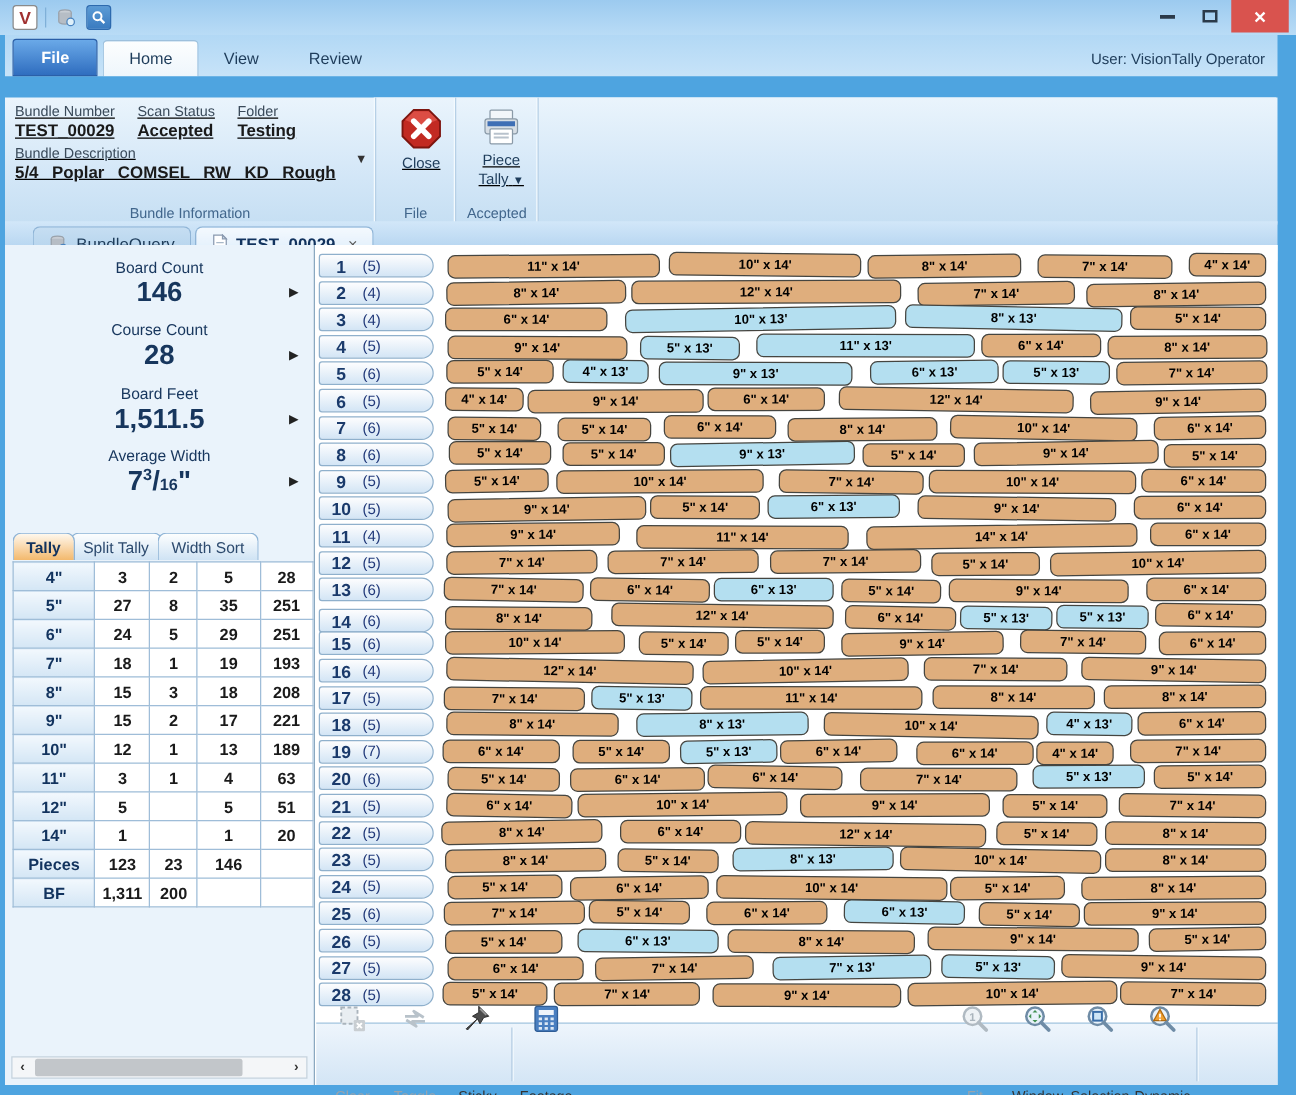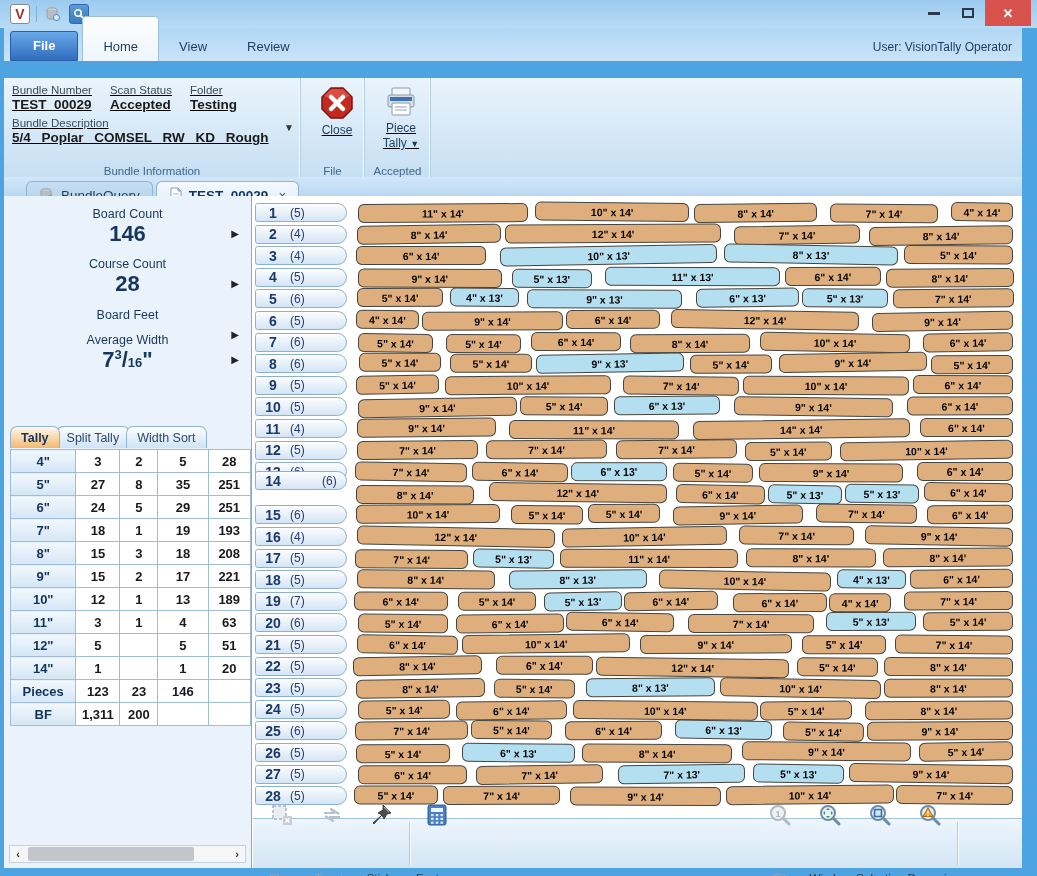--- a/index.html
+++ b/index.html
@@ -19,21 +19,21 @@
   .win-controls { position:absolute; right:6px; top:0; height:26px; display:flex; }
   .win-btn { width:34px; height:26px; display:flex; align-items:center; justify-content:center;
     font-size:13px; color:#1b3a5c; }
   .win-btn.close { width:46px; background:#d9534e; color:#fff; font-weight:bold; }
   .glyph-min { width:12px; height:3px; background:#2b3a4a; }
   .glyph-max { width:12px; height:10px; border:2px solid #2b3a4a; background:transparent; }
 
   
   .ribbon-tabs { position:absolute; top:28px; left:4px; right:15px; height:33px;
     background:linear-gradient(#b2d8f5,#c7e3f8); display:flex; align-items:flex-end; padding-left:6px; }
-  .rtab { padding:22px 20px 7px; font-size:13px; color:#1e3c5a; }
+  .rtab { padding:6px 20px 7px; font-size:13px; color:#1e3c5a; }
   .rtab.file { background:linear-gradient(#6aa9e8,#2f6dbf); color:#fff; font-weight:bold;
     border:1px solid #2a5fa8; border-radius:3px 3px 0 0; margin-right:4px; padding:6px 22px 7px; }
   .rtab.active { background:linear-gradient(#fdfefe,#eef6fc); border:1px solid #9ec0dc; border-bottom:none;
     border-radius:4px 4px 0 0; }
   .user-label { position:absolute; right:10px; bottom:7px; font-size:12px; color:#1e3c5a; }
 
   
   .ribbon { position:absolute; top:78px; left:4px; right:15px; height:102px;
     background:linear-gradient(#eaf4fc,#d2e6f7 65%,#c6dff3); border-bottom:1px solid #98b9d6; display:flex;text-decoration:underline; }
   .rgroup { position:relative; height:100%; padding:6px 8px 18px; }
@@ -253,20 +253,21 @@
             <div class="s-value">146</div>
             <span class="s-arrow">▶</span>
           </div>
           <div class="stat">
             <div class="s-label">Course Count</div>
             <div class="s-value">28</div>
             <span class="s-arrow">▶</span>
           </div>
           <div class="stat">
             <div class="s-label">Board Feet</div>
+            <div class="s-value">1,511.5</div>
             <span class="s-arrow">▶</span>
           </div>
           <div class="stat">
             <div class="s-label">Average Width</div>
             <div class="s-value"><span>7</span><sup>3</sup>/<sub>16</sub>"</div>
             <span class="s-arrow">▶</span>
           </div>
         </div>
       <div class="tally-tabs">
           <div class="ttab active">Tally</div>
@@ -417,21 +418,21 @@
             <span class="pcount">(4)</span>
           </div>
           <div class="pill" style="top: 244.6px;">
             <span class="pnum">12</span>
             <span class="pcount">(5)</span>
           </div>
           <div class="pill" style="top: 266.2px;">
             <span class="pnum">13</span>
             <span class="pcount">(6)</span>
           </div>
-          <div class="pill" style="top: 275px; gap: 32px;">
+          <div class="pill" style="top: 291px;">
             <span class="pnum">14</span>
             <span class="pcount">(6)</span>
           </div>
           <div class="pill" style="top: 309.4px;">
             <span class="pnum">15</span>
             <span class="pcount">(6)</span>
           </div>
           <div class="pill" style="top: 331px;">
             <span class="pnum">16</span>
             <span class="pcount">(4)</span>

